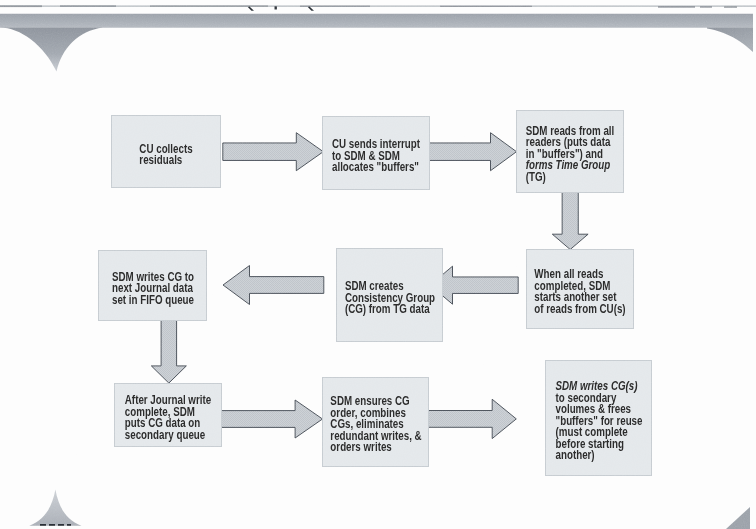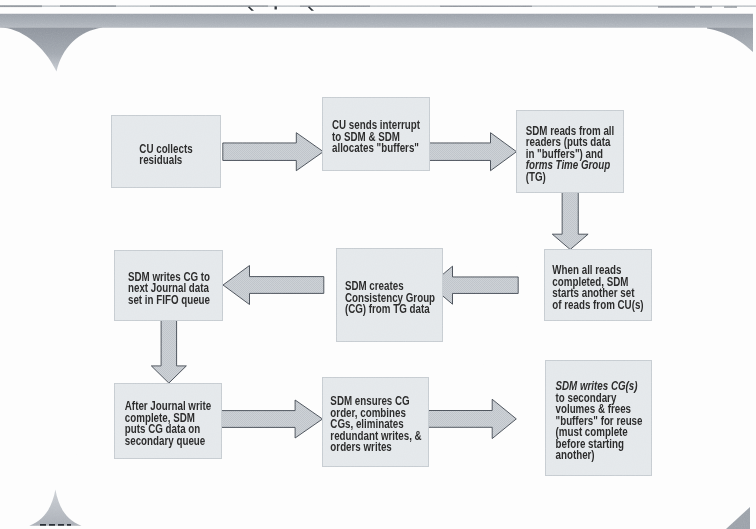--- a/index.html
+++ b/index.html
@@ -92,59 +92,59 @@
         <polygon points="427,410.5 492.2,410.5 492.2,399.25 516.3,418.9 492.2,438.55 492.2,427.3 427,427.3" fill="url(#dither)" stroke="#3c434c" stroke-width="0.9"></polygon>
       </svg>
 
   <div id="boxlayer">
   <div class="box" style="left: 111px; top: 115px; width: 110px; height: 73px;">
     <div class="txt">
       <div>CU collects</div>
       <div>residuals</div>
     </div>
   </div>
-  <div class="box" style="left: 322px; top: 97px; width: 108px; height: 74px;">
+  <div class="box" style="left: 322px; top: 116px; width: 108px; height: 74px;">
     <div class="txt">
       <div>CU sends interrupt</div>
       <div>to SDM &amp; SDM</div>
       <div>allocates "buffers"</div>
     </div>
   </div>
   <div class="box" style="left: 516px; top: 110px; width: 108px; height: 83px;">
     <div class="txt">
       <div>SDM reads from all</div>
       <div>readers (puts data</div>
       <div>in "buffers") and</div>
       <div class="ital">forms Time Group</div>
       <div>(TG)</div>
     </div>
   </div>
-  <div class="box" style="left: 544px; top: 249px; width: 108px; height: 72px;">
+  <div class="box" style="left: 526px; top: 249px; width: 108px; height: 80px;">
     <div class="txt">
       <div>When all reads</div>
       <div>completed, SDM</div>
       <div>starts another set</div>
       <div>of reads from CU(s)</div>
     </div>
   </div>
   <div class="box" style="left: 336px; top: 248px; width: 107px; height: 94px;">
     <div class="txt">
       <div>SDM creates</div>
       <div>Consistency Group</div>
       <div>(CG) from TG data</div>
     </div>
   </div>
-  <div class="box" style="left: 114px; top: 250px; width: 109px; height: 71px;">
+  <div class="box" style="left: 98px; top: 250px; width: 109px; height: 71px;">
     <div class="txt">
       <div>SDM writes CG to</div>
       <div>next Journal data</div>
       <div>set in FIFO queue</div>
     </div>
   </div>
-  <div class="box" style="left: 114px; top: 383px; width: 108px; height: 76px;">
+  <div class="box" style="left: 114px; top: 383px; width: 108px; height: 64px;">
     <div class="txt">
       <div>After Journal write</div>
       <div>complete, SDM</div>
       <div>puts CG data on</div>
       <div>secondary queue</div>
     </div>
   </div>
   <div class="box" style="left: 322px; top: 377px; width: 107px; height: 90px;">
     <div class="txt">
       <div>SDM ensures CG</div>

